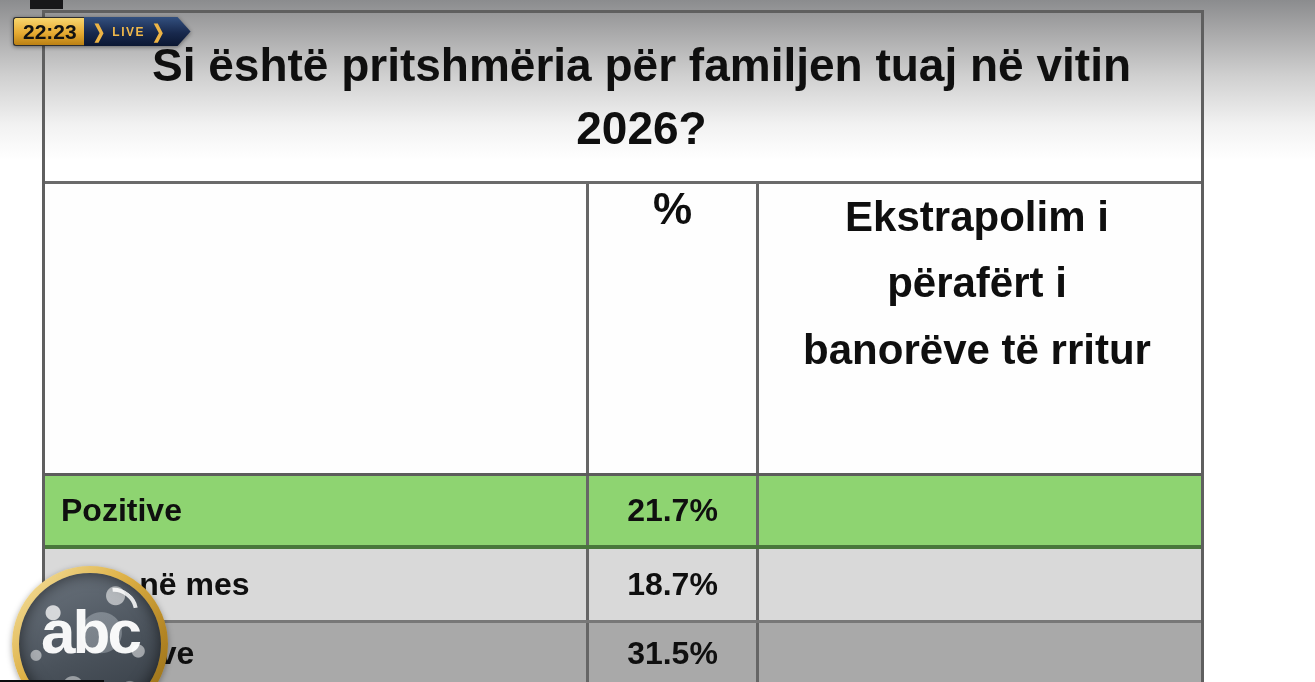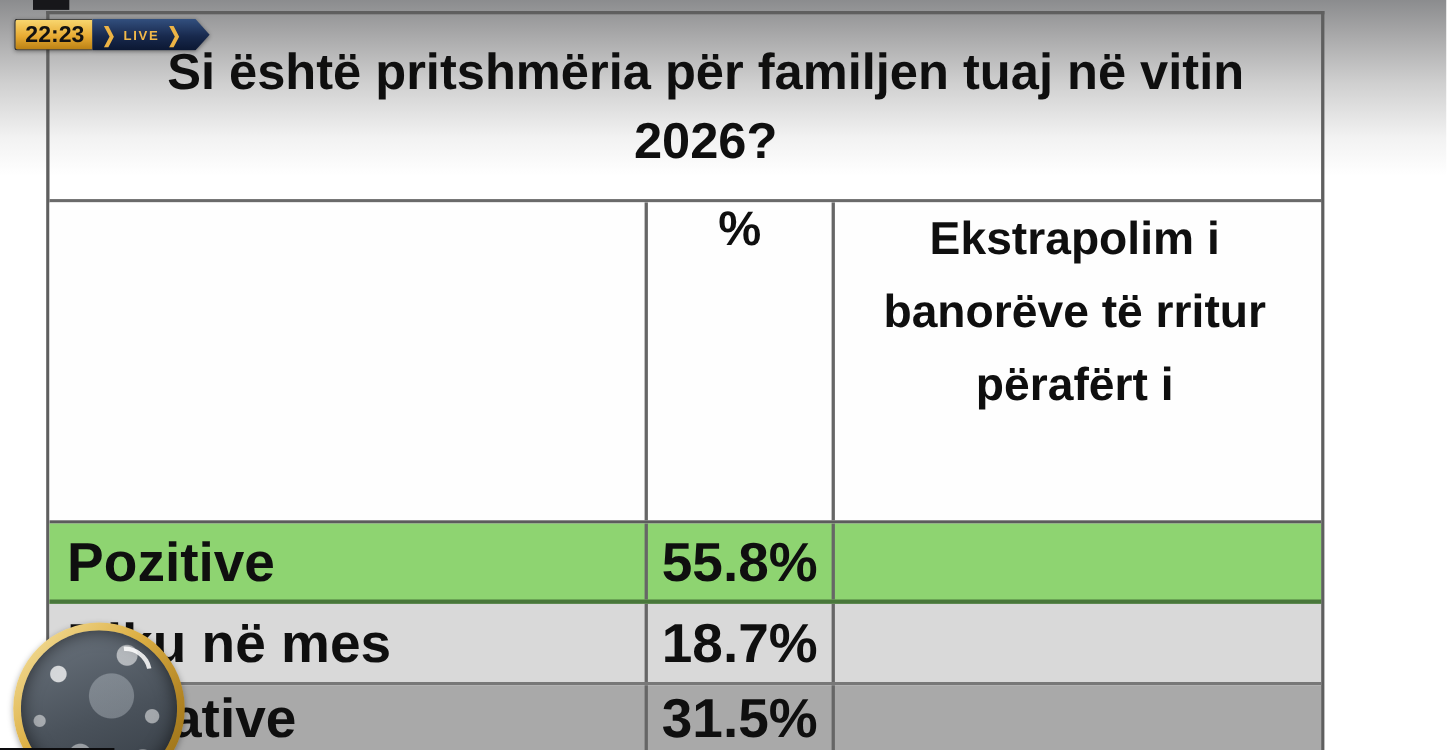--- a/index.html
+++ b/index.html
@@ -28,21 +28,21 @@
     align-items:center;justify-content:center;gap:12px;background:transparent;}
   .title-line{font-size:46px;font-weight:700;line-height:1.1;text-align:center;margin-left:37px;}
   .grid-row{display:grid;grid-template-columns:544px 170px 436px;}
   .grid-row > div{box-sizing:border-box;}
   .c1{border-right:3px solid #666;}
   .c2{border-right:3px solid #666;}
   .header-row{height:289px;background:#fefefe;border-bottom:3px solid #5c5c5c;}
   .header-row .cell{display:flex;flex-direction:column;align-items:center;}
   .pct-head{font-size:44px;font-weight:700;}
   .extrap-line{font-size:42px;font-weight:700;line-height:1.58;text-align:center;}
-  .data-row{font-weight:700;font-size:50px;}
+  .data-row{font-weight:700;font-size:32px;}
   .data-row .label-cell{display:flex;align-items:center;padding-left:16px;}
   .data-row .val-cell{display:flex;align-items:center;justify-content:center;}
   .row-pos{height:69px;background:#8ed471;border-bottom:4px solid #49773b;}
   .row-mid{height:71px;background:#d9d9d9;border-bottom:3px solid #787878;}
   .row-neg{height:60px;background:#a9a9a9;}
   
   .logo{position:absolute;left:12px;top:566px;width:156px;height:156px;border-radius:50%;
     background:linear-gradient(135deg,#f7e7ac 0%,#ddb045 40%,#b38524 70%,#8f6a15 100%);
     padding:7px;box-sizing:border-box;z-index:40;box-shadow:0 2px 6px rgba(0,0,0,.35);}
   .logo-inner{position:relative;width:100%;height:100%;border-radius:50%;overflow:hidden;
@@ -86,43 +86,44 @@
     <div class="title-cell">
       <div class="title-line">Si është pritshmëria për familjen tuaj në vitin</div>
       <div class="title-line">2026?</div>
     </div>
 
     <div class="grid-row header-row">
       <div class="cell c1"></div>
       <div class="cell c2 pct-head">%</div>
       <div class="cell">
         <div class="extrap-line">Ekstrapolim i</div>
+        <div class="extrap-line">përafërt i</div>
         <div class="extrap-line">banorëve të rritur</div>
-        <div class="extrap-line">përafërt i</div>
       </div>
     </div>
 
     <div class="grid-row data-row row-pos">
       <div class="label-cell c1">Pozitive</div>
-      <div class="val-cell c2">55.8%</div>
+      <div class="val-cell c2">21.7%</div>
     </div>
 
     <div class="grid-row data-row row-mid">
       <div class="label-cell c1">Diku në mes</div>
       <div class="val-cell c2">18.7%</div>
     </div>
 
     <div class="grid-row data-row row-neg">
       <div class="label-cell c1">Negative</div>
       <div class="val-cell c2">31.5%</div>
     </div>
 
   </div>
 
   <div class="logo">
     <div class="logo-inner">
       <span class="logo-shine"></span>
+      <span class="logo-text">abc</span>
     </div>
   </div>
 
   <div class="progress-badge">56%</div>
 
 </div>
 
 </body></html>

